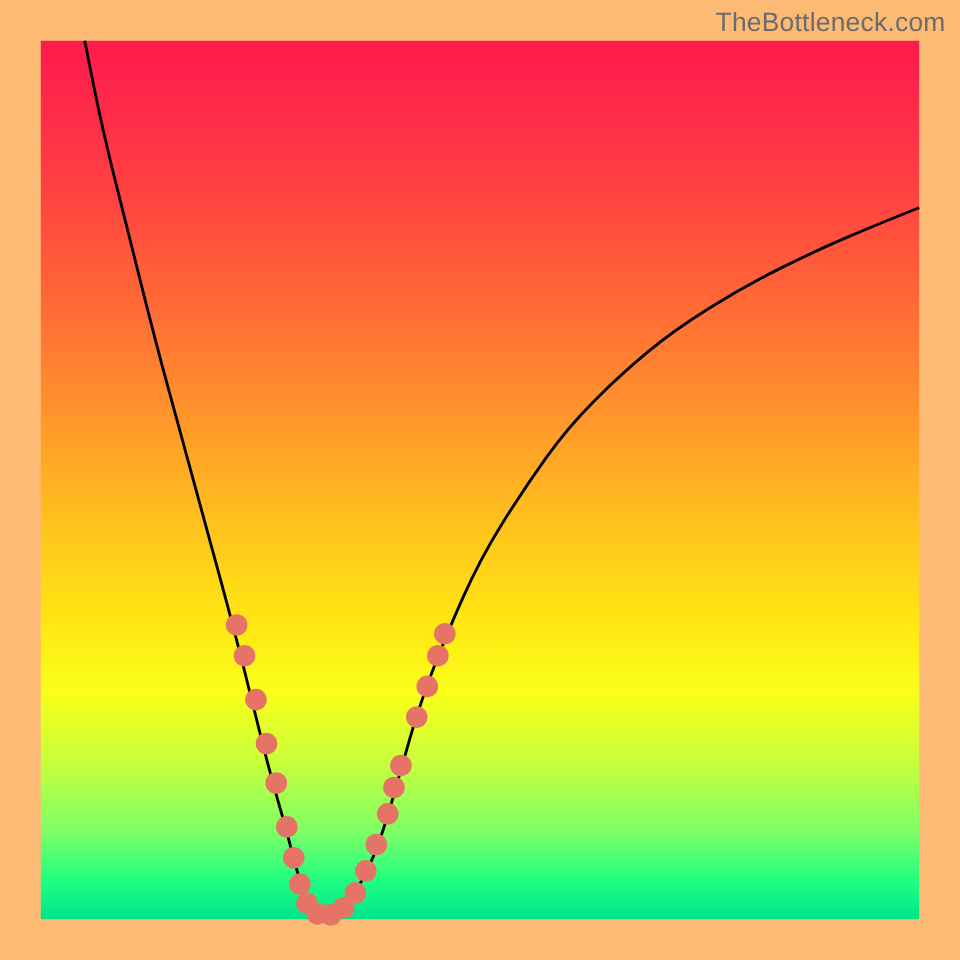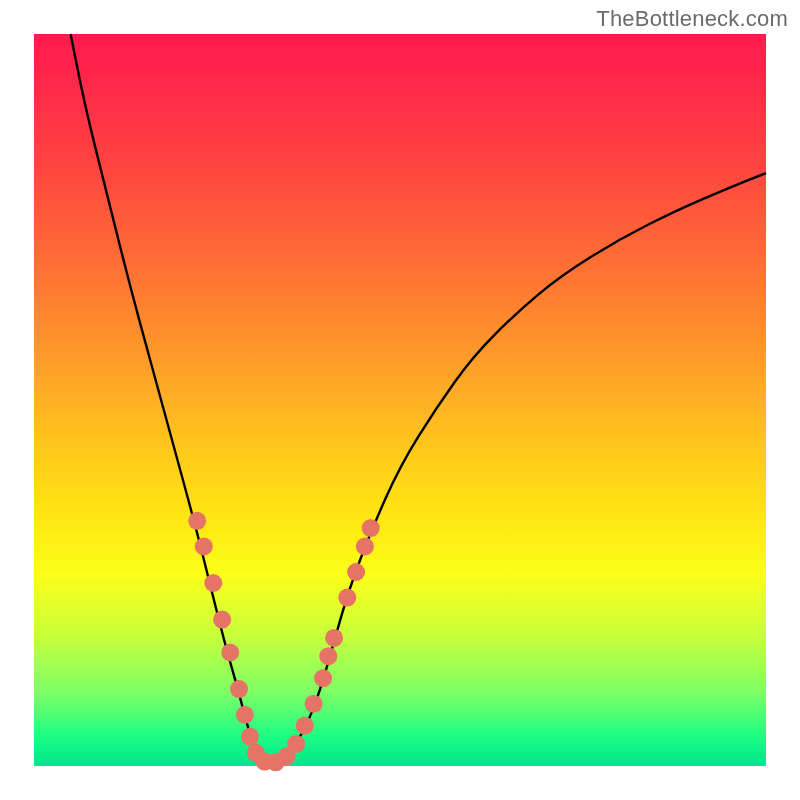--- a/index.html
+++ b/index.html
@@ -10,21 +10,21 @@
     background: #000;
     overflow: hidden;
     font-family: Arial, Helvetica, sans-serif;
   }
   .frame {
     position: absolute;
     left: 0;
     top: 0;
     width: 800px;
     height: 800px;
-    background: #ffffff;
+    background: #fdba74;
   }
   .plot {
     position: absolute;
     left: 34px;
     top: 34px;
     width: 732px;
     height: 732px;
     
     background: linear-gradient(to bottom,
       #ff1a4d 0%,

